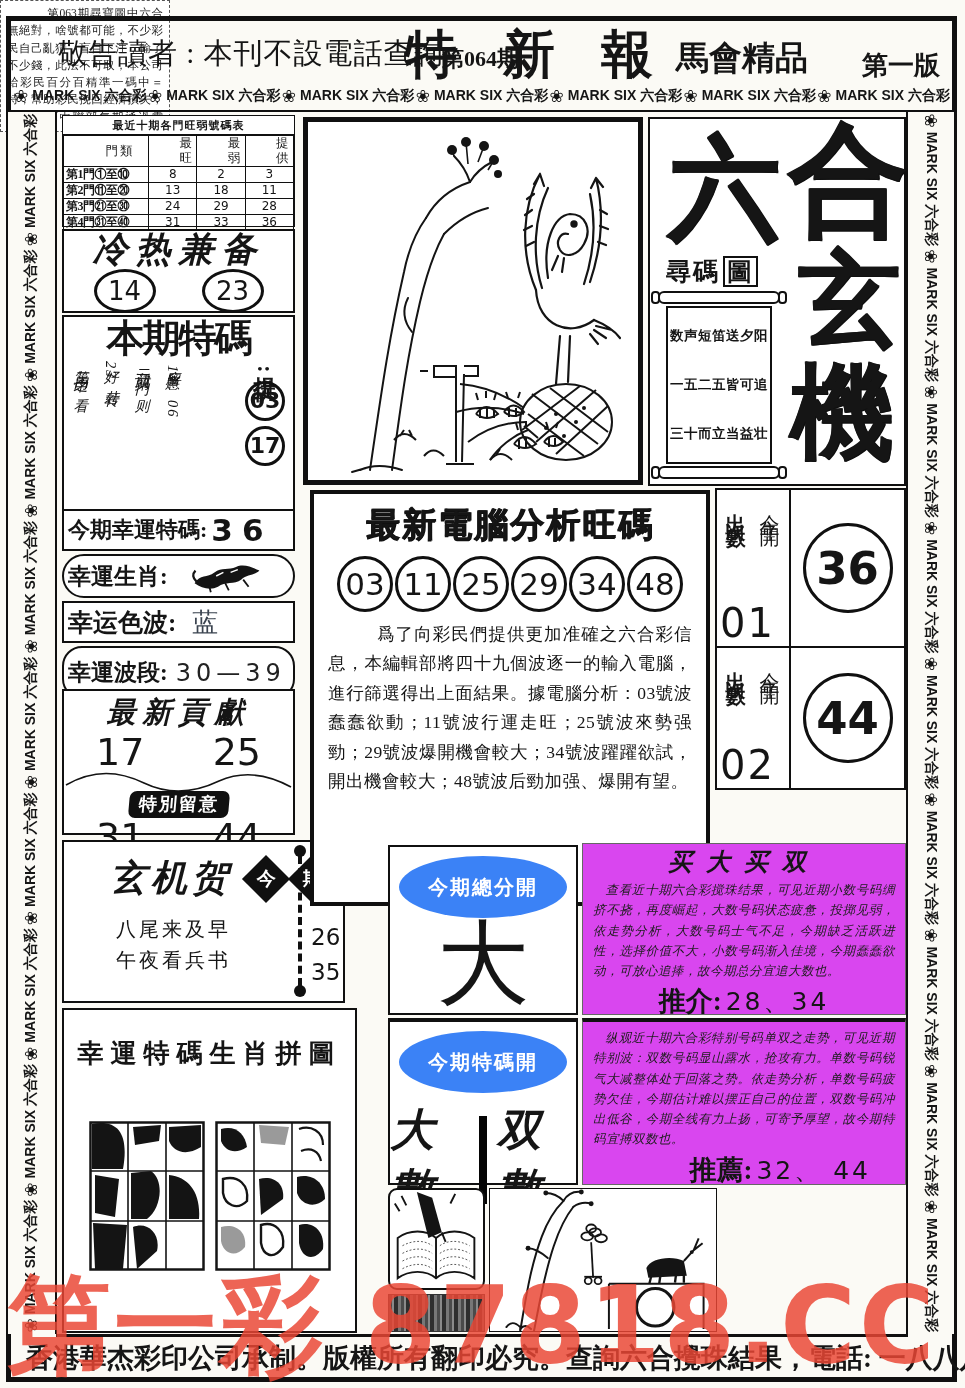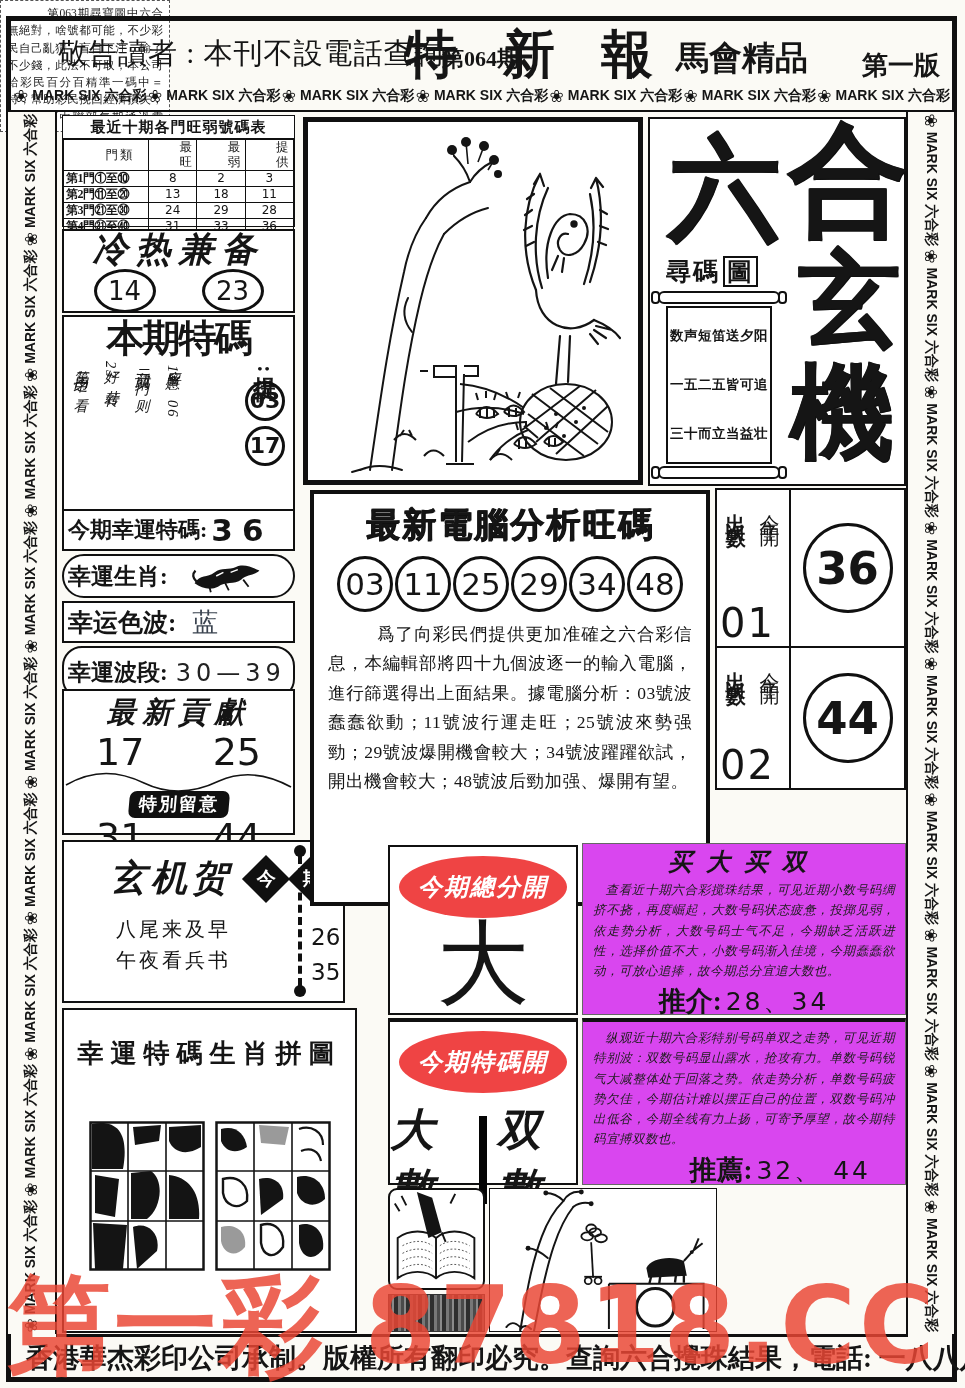--- a/index.html
+++ b/index.html
@@ -35,21 +35,21 @@
   .vstrip-inner { display:flex; flex-direction:row; justify-content:space-around; align-items:center; width:1222px; height:46px;
                   transform-origin:top left; white-space:nowrap;
                   font-family:"Liberation Sans", sans-serif; font-weight:bold; font-size:14px; }
   #vstrip-left .vstrip-inner { transform:rotate(-90deg) translateX(-1222px); }
   #vstrip-right .vstrip-inner{ transform:rotate(90deg) translateY(-46px); }
 
   .box { position:absolute; background:#fff; border:2px solid #101010; box-sizing:border-box; }
 
   
   #hc-box { left:62px; top:115px; width:233px; height:112px; border-width:1px; }
-  #hc-title { font-size:15px; font-weight:800; text-align:center; letter-spacing:1px; padding:2px 0 1px; border-bottom:1px solid #101010; }
+  #hc-title { font-size:11px; font-weight:800; text-align:center; letter-spacing:1px; padding:2px 0 1px; border-bottom:1px solid #101010; }
   #hc-box table { width:100%; border-collapse:collapse; font-size:12.5px; }
   #hc-box th, #hc-box td { border:1px solid #101010; text-align:center; padding:0; height:15px; line-height:15px; }
   #hc-box th { font-weight:400; letter-spacing:2px;padding-left:28px; }
   .hc-door { font-weight:700; font-size:12px; text-align:left !important; padding-left:2px !important; letter-spacing:-0.5px; }
   .hc-num { font-family:"DejaVu Sans", sans-serif; font-size:12px; }
 
   
   #coldhot-box { left:62px; top:229px; width:233px; height:84px; }
   #coldhot-title { text-align:center; font-size:35px; font-weight:900; font-style:italic; letter-spacing:8px; line-height:1.05; margin-top:1px; }
   #coldhot-nums { display:flex; justify-content:center; gap:46px; margin-top:0px; }
@@ -139,22 +139,22 @@
   .appear-box:nth-child(2) { height:142px; border-top:none; }
   .appear-left { width:72px; border-right:2px solid #101010; position:relative; }
   .appear-a { position:absolute; left:6px; top:8px; writing-mode:vertical-rl; font-size:20px; font-weight:700; letter-spacing:7px; }
   .appear-b { position:absolute; left:40px; top:8px; writing-mode:vertical-rl; font-size:20px; font-weight:500; letter-spacing:7px; }
   .appear-count { position:absolute; left:3px; bottom:0px; font-family:"DejaVu Sans", sans-serif; font-size:40px; font-weight:400; letter-spacing:2px; }
   .appear-right { flex:1; display:flex; align-items:center; justify-content:center; }
   .appear-circle { width:90px; height:90px; border:3px solid #101010; border-radius:50%; display:flex; align-items:center; justify-content:center;
                    font-family:"DejaVu Sans", sans-serif; font-size:45px; font-weight:700; box-sizing:border-box; }
 
   
-  .badge-ellipse { width:168px; height:62px; background:#ef4444; border-radius:50%; margin:9px auto 0; display:flex; align-items:center; justify-content:center;
-                   color:#fff; font-size:24px; font-weight:700; letter-spacing:2px;font-style:italic; }
+  .badge-ellipse { width:168px; height:62px; background:#3b82f6; border-radius:50%; margin:9px auto 0; display:flex; align-items:center; justify-content:center;
+                   color:#fff; font-size:20px; font-weight:700; letter-spacing:2px; }
   #total-box { left:388px; top:845px; width:190px; height:170px; }
   #total-result { text-align:center; font-size:92px; line-height:1.02; font-weight:500; }
   #specsec-box { left:388px; top:1018px; width:190px; height:167px; border-top-width:4px; }
   #specsec-row { display:flex; align-items:center; justify-content:center; gap:10px; margin-top:8px; }
   #specsec-row .opt { font-size:44px; font-weight:700; font-style:italic; }
   #specsec-bar { width:9px; height:88px; background:#040404; }
 
   
   .hand-box { position:absolute; background:#d946ef; border:1px solid #666; box-sizing:border-box; }
   #buy-box { left:582px; top:843px; width:324px; height:172px; }

